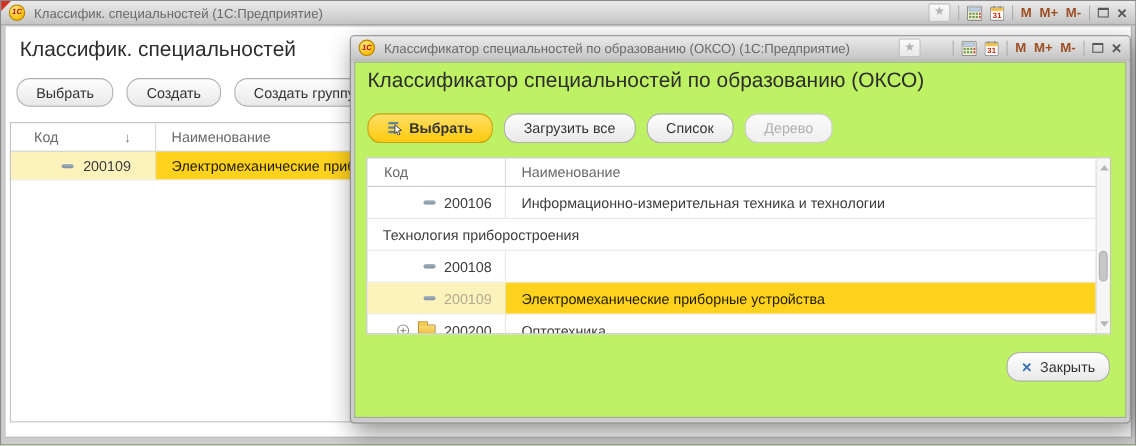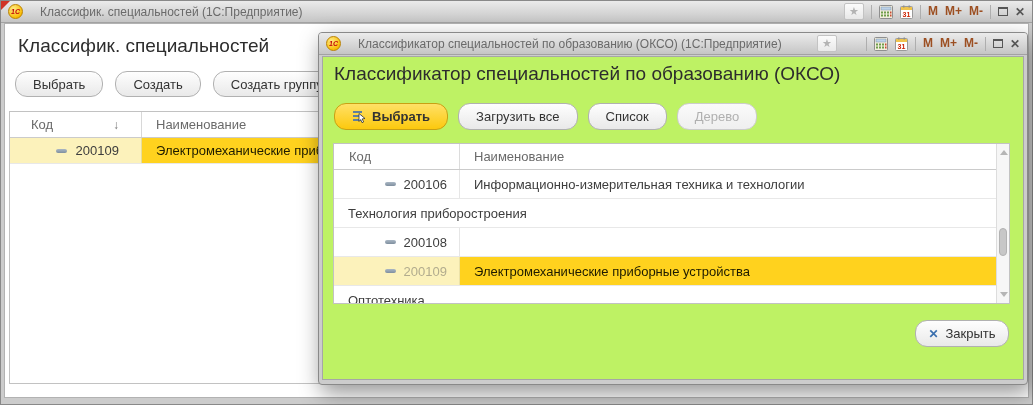--- a/index.html
+++ b/index.html
@@ -4,21 +4,21 @@
 <style>
   * { margin:0; padding:0; box-sizing:border-box; }
   html,body { width:1033px; height:405px; overflow:hidden; }
   body { font-family:"Liberation Sans", sans-serif; background:#ffffff; position:relative; }
 
   
   .win { position:absolute; background:#cccccc; border:1px solid #898989; }
   .titlebar { position:absolute; left:0; right:0; top:0; height:22px;
     background:linear-gradient(#ebebeb,#d6d6d6 55%,#c5c5c5);
     border-bottom:1px solid #a2a2a2; display:flex; align-items:center; padding:0 7px; }
-  .t-title { font-size:12px; color:#6a6a6a; margin-left:17px; white-space:nowrap; overflow:hidden; }
+  .t-title { font-size:12px; color:#6a6a6a; margin-left:8px; white-space:nowrap; overflow:hidden; }
   .logo { width:15px; height:15px; border-radius:50%; flex:0 0 auto;
     background:radial-gradient(circle at 35% 30%, #ffec85, #f8b900 75%); border:1px solid #bb8200;
     color:#c40a0a; font-size:7px; font-weight:bold; font-style:italic;
     display:flex; align-items:center; justify-content:center; }
   .tb-icons { margin-left:auto; display:flex; align-items:center; gap:7px; }
   .vsep { width:1px; height:14px; background:#aeaeae; }
   .starbox { width:20px; height:17px; border:1px solid #c3c3c3; border-radius:2px;
     background:linear-gradient(#fbfbfb,#e9e9e9); color:#b3b3b3; font-size:11px; line-height:15px;
     text-align:center; }
   .m-btn { color:#9c4f22; font-weight:bold; font-size:12px; line-height:17px; }
@@ -247,20 +247,26 @@
   </div>
           <div class="trow sel">
     <div class="cell code">
 
       <span class="dash"></span>
       <span class="code-text">200109</span>
     </div>
     <div class="cell name">Электромеханические приборные устройства</div>
   </div>
           <div class="trow grp">
+    <div class="cell code">
+      <span class="expander"></span>
+      <span class="folder"></span>
+
+      <span class="code-text">200200</span>
+    </div>
     <div class="cell name">Оптотехника</div>
   </div>
         </div>
       <div class="vscroll">
         <span class="scr-up"></span>
         <span class="scr-thumb"></span>
         <span class="scr-down"></span>
       </div>
     </div>
     <button class="btn" id="dlg-close-btn">

